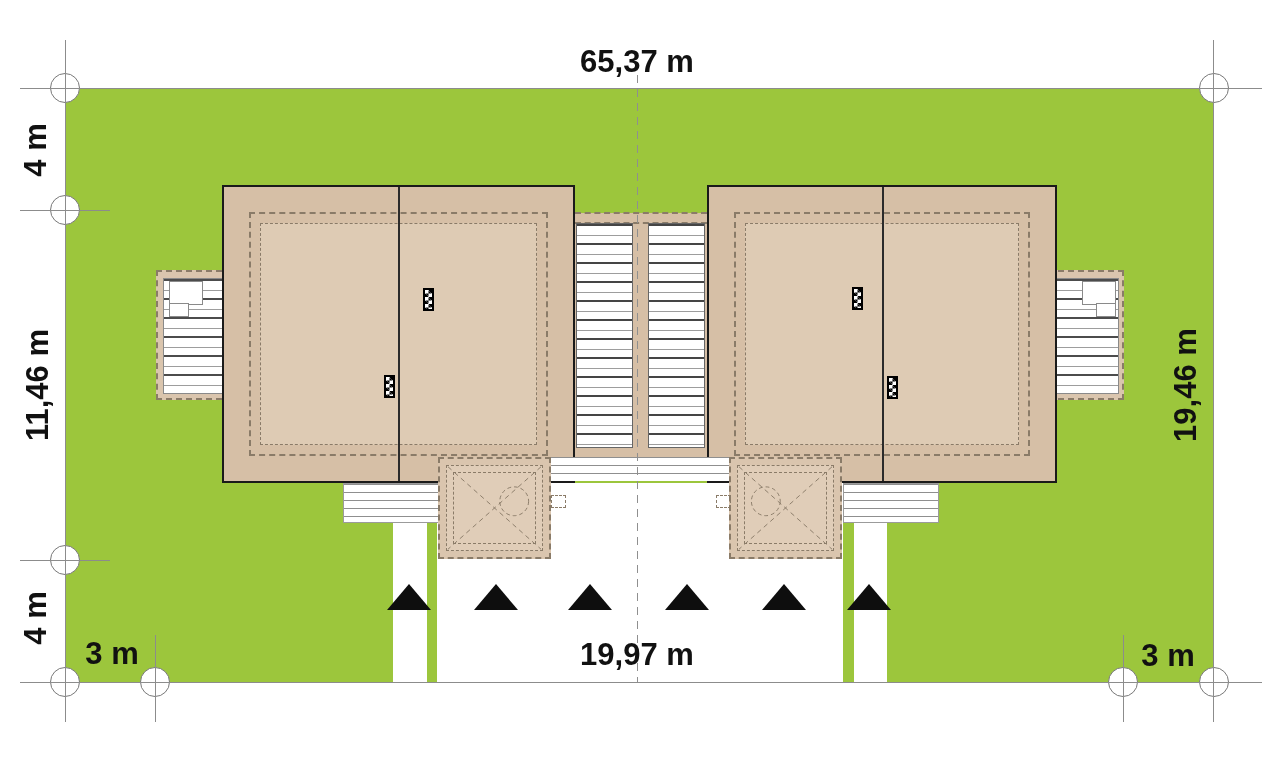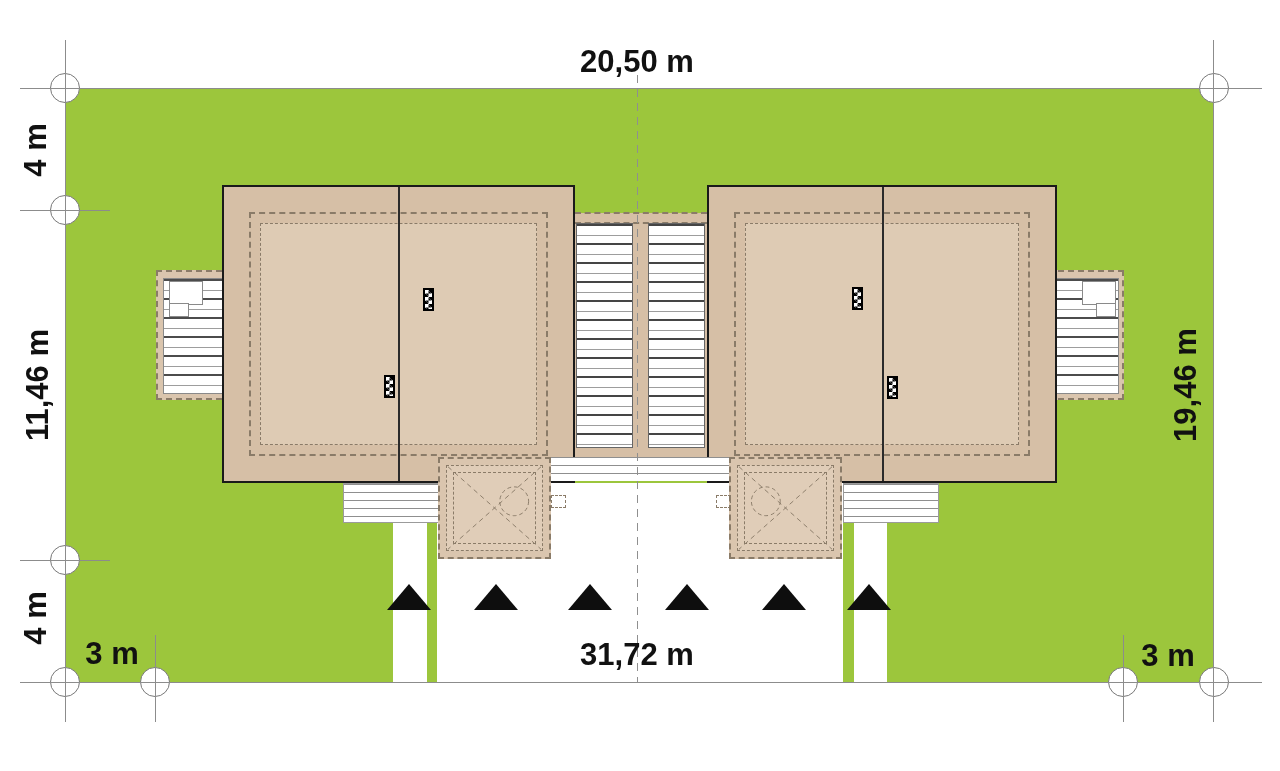--- a/index.html
+++ b/index.html
@@ -137,26 +137,26 @@
   <div class="line" style="left:20px;top:682px;width:1242px;height:1px;"></div>
   <div class="line" style="left:65px;top:40px;width:1px;height:682px;"></div>
   <div class="line" style="left:1213px;top:40px;width:1px;height:682px;"></div>
   <div class="line" style="left:20px;top:210px;width:90px;height:1px;"></div>
   <div class="line" style="left:20px;top:560px;width:90px;height:1px;"></div>
   <div class="line" style="left:155px;top:635px;width:1px;height:87px;"></div>
   <div class="line" style="left:1123px;top:635px;width:1px;height:87px;"></div>
 
   <div class="dashline-v" style="left:637px;top:75px;height:607px;"></div>
 
-  <div class="dim" style="left:637px;top:62px;">20,50 m</div>
+  <div class="dim" style="left:637px;top:62px;">65,37 m</div>
   <div class="dim rot" style="left:36px;top:150px;">4 m</div>
   <div class="dim rot" style="left:38px;top:385px;">11,46 m</div>
   <div class="dim rot" style="left:36px;top:618px;">4 m</div>
   <div class="dim" style="left:112px;top:654px;">3 m</div>
-  <div class="dim" style="left:637px;top:655px;">31,72 m</div>
+  <div class="dim" style="left:637px;top:655px;">19,97 m</div>
   <div class="dim" style="left:1168px;top:656px;">3 m</div>
   <div class="dim rot" style="left:1186px;top:385px;">19,46 m</div>
 
 <div class="survey-circle" style="left: 50px; top: 73px;"></div>
     <div class="survey-circle" style="left: 1199px; top: 73px;"></div>
     <div class="survey-circle" style="left: 50px; top: 195px;"></div>
     <div class="survey-circle" style="left: 50px; top: 545px;"></div>
     <div class="survey-circle" style="left: 50px; top: 667px;"></div>
     <div class="survey-circle" style="left: 140px; top: 667px;"></div>
     <div class="survey-circle" style="left: 1108px; top: 667px;"></div>

